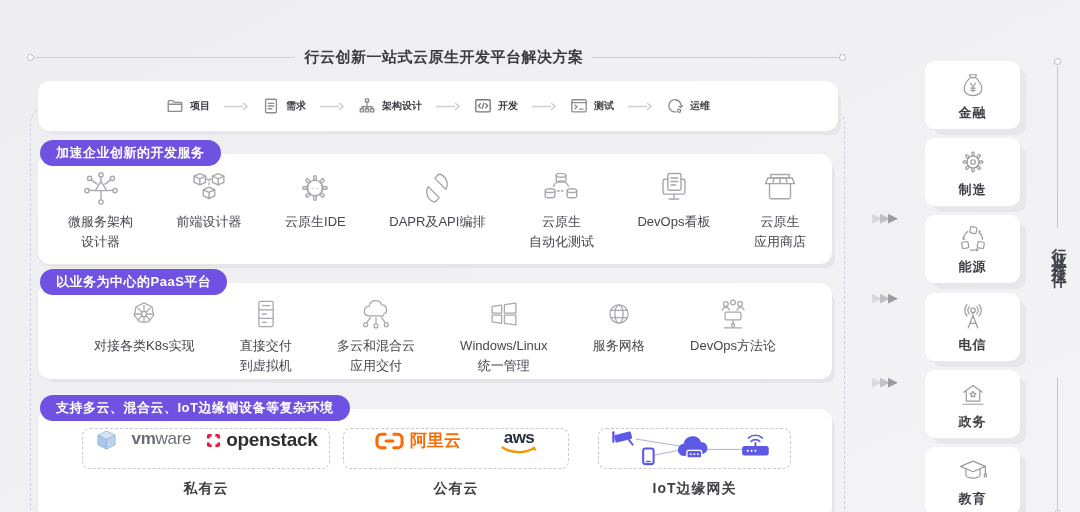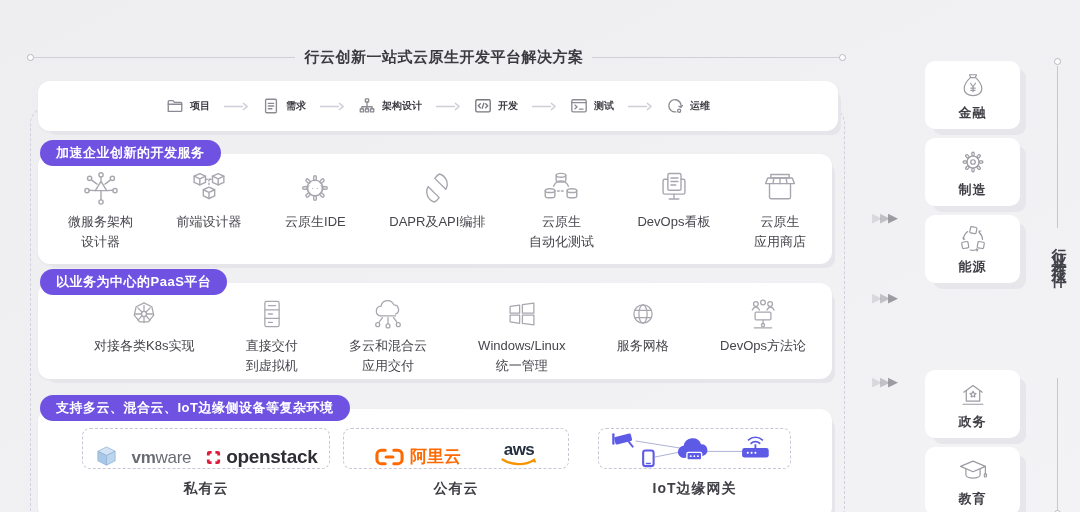--- a/index.html
+++ b/index.html
@@ -36,27 +36,27 @@
   
   .badge { position:absolute; z-index:3; background:#7052E2; color:#fff;
            font-size:13px; font-weight:700; height:26px; line-height:26px;
            padding:0 16px; border-radius:14px; letter-spacing:.5px; }
   .items-row { display:flex; justify-content:space-between; align-items:flex-start; }
   .item { display:flex; flex-direction:column; align-items:center; gap:3px; }
   .item-label { font-size:13px; color:#45454c; text-align:center;
                 white-space:pre-line; line-height:1.5; font-weight:500; }
 
   #card-1 { left:38px; top:118px; width:794px; height:110px; padding:13px 26px 0 30px; }
-  #card-2 { left:38px; top:247px; width:794px; height:96px;  padding:12px 26px 0 56px; }
+  #card-2 { left:38px; top:247px; width:794px; height:96px;  padding:12px 56px 0 56px; }
   #card-3 { left:38px; top:373px; width:794px; height:110px; }
 
   
   .env-group { position:absolute; top:19px; }
   .env-box { border:1.5px dashed #c8c8d4; border-radius:8px; background:#fff;
-             height:41px; display:flex; align-items:flex-end; justify-content:center; gap:14px; }
+             height:41px; display:flex; align-items:flex-start; justify-content:center; gap:14px; }
   .env-label { text-align:center; margin-top:11px; font-size:14px; font-weight:600;
                color:#3f3f46; letter-spacing:1px; }
   .vmware-text { font-size:17px; color:#696C72; letter-spacing:-.3px; }
   .vmware-text b { font-weight:800; }
   .os-logo { display:flex; align-items:center; gap:4px; }
   .os-text { font-size:19px; font-weight:800; color:#2e2e34; letter-spacing:-.3px; }
   .ali-logo { display:flex; align-items:center; gap:6px; }
   .ali-text { font-size:17px; font-weight:700; color:#FF6A00; }
   .aws-logo { display:flex; flex-direction:column; align-items:center; gap:0; }
   .aws-text { font-size:17px; font-weight:800; color:#252F3E; letter-spacing:-.5px; line-height:1; }
@@ -428,20 +428,29 @@
     <svg width="34" height="34" viewBox="0 0 48 48" fill="none" stroke="#9a9aa2" stroke-width="1.7" stroke-linecap="round" stroke-linejoin="round">
         <rect x="20" y="7" width="9" height="9" rx="1.5" transform="rotate(12 24.5 11.5)"></rect>
         <rect x="8.5" y="28" width="9" height="9" rx="1.5" transform="rotate(-10 13 32.5)"></rect>
         <rect x="30.5" y="28" width="9" height="9" rx="1.5" transform="rotate(10 35 32.5)"></rect>
         <path d="M16.5 13.5a15 15 0 00-6 10.5M12.5 24l-2 .5-.5-2.5"></path>
         <path d="M20 39.5a15 15 0 0010.5-1M29 38l1.8 1-1.3 2"></path>
         <path d="M37.5 24.5a15 15 0 00-5-10M33 15l-.5-2 2.4-.3"></path>
       </svg>
     <span class="sb-label">能源</span>
   </div>
+  <div class="sb-card" style="top:257px">
+    <svg width="34" height="34" viewBox="0 0 48 48" fill="none" stroke="#9a9aa2" stroke-width="1.7" stroke-linecap="round" stroke-linejoin="round">
+        <circle cx="24" cy="14.5" r="3.2"></circle>
+        <path d="M18.8 9.3a7.5 7.5 0 000 10.4M29.2 9.3a7.5 7.5 0 010 10.4"></path>
+        <path d="M15.5 6.5a11.8 11.8 0 000 16M32.5 6.5a11.8 11.8 0 010 16"></path>
+        <path d="M24 17.7V22M24 22l-6.8 17.5M24 22l6.8 17.5M19.8 33h8.4"></path>
+      </svg>
+    <span class="sb-label">电信</span>
+  </div>
   <div class="sb-card" style="top:334px">
     <svg width="34" height="34" viewBox="0 0 48 48" fill="none" stroke="#9a9aa2" stroke-width="1.7" stroke-linecap="round" stroke-linejoin="round">
         <path d="M11 21.5L24 12l13 9.5"></path>
         <path d="M14.5 19.5V34h19V19.5"></path>
         <path d="M24 20.3l1.3 2.6 2.9.4-2.1 2 .5 2.9-2.6-1.4-2.6 1.4.5-2.9-2.1-2 2.9-.4z"></path>
         <path d="M10 38.5h28"></path>
       </svg>
     <span class="sb-label">政务</span>
   </div>
   <div class="sb-card" style="top:411px">

